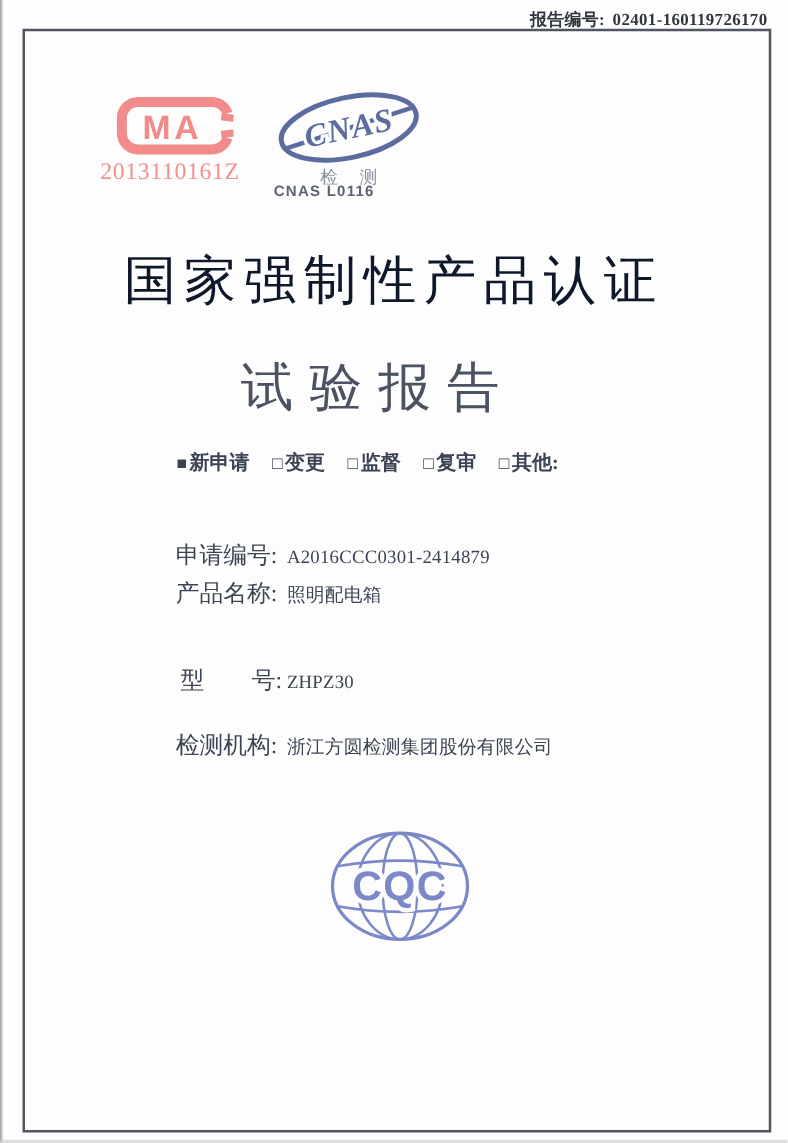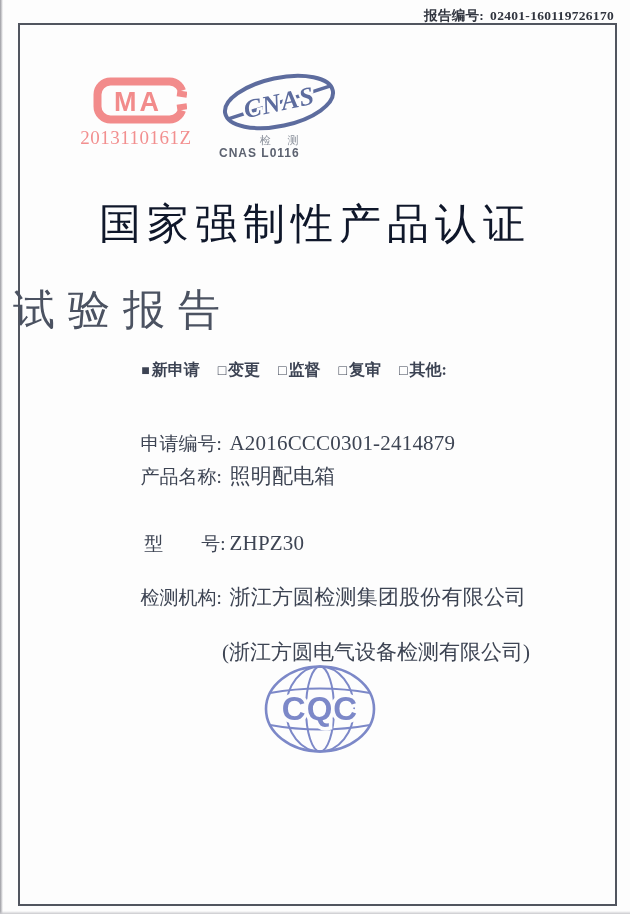--- a/index.html
+++ b/index.html
@@ -23,38 +23,38 @@
   
   .page-border{left:18px;top:23px;width:595px;height:879px;
     border:2px solid #51555f;}
   
   .cma-svg{left:93px;top:77px;width:94px;height:47px;}
   .cma-code{left:72px;top:127px;width:128px;text-align:center;
     font-size:19px;color:#f28f8f;letter-spacing:.5px;}
   
   .cnas-svg{left:219px;top:72px;width:120px;height:60px;}
   .cnas-caption{left:219px;top:133px;width:120px;text-align:center;
-    font-size:11px;color:#8a909b;letter-spacing:7px;text-indent:7px;}
+    font-size:14px;color:#8a909b;letter-spacing:7px;text-indent:7px;}
   .cnas-no{left:219px;top:146px;width:120px;text-align:left;
     font-family:"Liberation Sans","DejaVu Sans",sans-serif;
     font-size:12px;font-weight:600;color:#5c6270;letter-spacing:1px;}
   
   .title-1{left:0;top:196px;width:630px;text-align:center;
     font-size:42px;font-weight:400;color:#0f172a;letter-spacing:6px;}
-  .title-2{left:0;top:282px;width:592px;text-align:left;
+  .title-2{left:0;top:282px;width:592px;text-align:center;
     font-size:42px;font-weight:400;color:#4b5261;letter-spacing:13px;text-indent:13px;}
   
   .apply-row{left:0;top:360px;width:588px;text-align:center;
     font-size:16px;font-weight:700;color:#3c4353;}
   .apply-item{margin:0 7px;white-space:nowrap;}
   .apply-item .box{font-size:14px;margin-right:2px;}
   
   .field{left:131px;font-size:19px;color:#3d4453;white-space:pre;}
   .f-label{display:inline-block;width:89px;font-weight:500;}
-  .f-value{font-size:21px;letter-spacing:.2px;}
+  .f-value{font-size:15px;letter-spacing:.2px;}
   .field-1{top:409px;}
   .field-2{top:440px;}
   .field-3{top:509px;text-align:center;}
   .field-4{top:561px;}
   .f-value2{display:block;margin-left:91px;margin-top:5px;font-size:21px;}
   
   .cqc-svg{left:263px;top:664px;width:114px;height:90px;}
 </style>
 </head>
 <body>
@@ -102,21 +102,20 @@
   <span class="f-label">申请编号:</span><span class="f-value">A2016CCC0301-2414879</span>
 </div>
 <div class="abs field field-2">
   <span class="f-label">产品名称:</span><span class="f-value">照明配电箱</span>
 </div>
 <div class="abs field field-3">
   <span class="f-label">型　　号:</span><span class="f-value">ZHPZ30</span>
 </div>
 <div class="abs field field-4">
   <span class="f-label">检测机构:</span><span class="f-value">浙江方圆检测集团股份有限公司</span>
-  <span class="f-value2">(浙江方圆电气设备检测有限公司)</span>
 </div>
 
 <svg class="abs cqc-svg" viewBox="0 0 114 90">
   <ellipse cx="57" cy="45" rx="54" ry="42.5" fill="none" stroke="#7c88c8" stroke-width="2.6"></ellipse>
   <ellipse cx="57" cy="45" rx="34" ry="42.5" fill="none" stroke="#7c88c8" stroke-width="2"></ellipse>
   <ellipse cx="57" cy="45" rx="14" ry="42.5" fill="none" stroke="#7c88c8" stroke-width="2"></ellipse>
   <path d="M7,29 Q57,20 107,29" fill="none" stroke="#7c88c8" stroke-width="2"></path>
   <path d="M7,61 Q57,70 107,61" fill="none" stroke="#7c88c8" stroke-width="2"></path>
   <text x="57" y="56" text-anchor="middle" font-family="Liberation Sans, DejaVu Sans, sans-serif" font-size="33" font-weight="bold" fill="#7c88c8" stroke="#fdfdfd" stroke-width="7" paint-order="stroke" letter-spacing="1">CQC</text>
 </svg>

